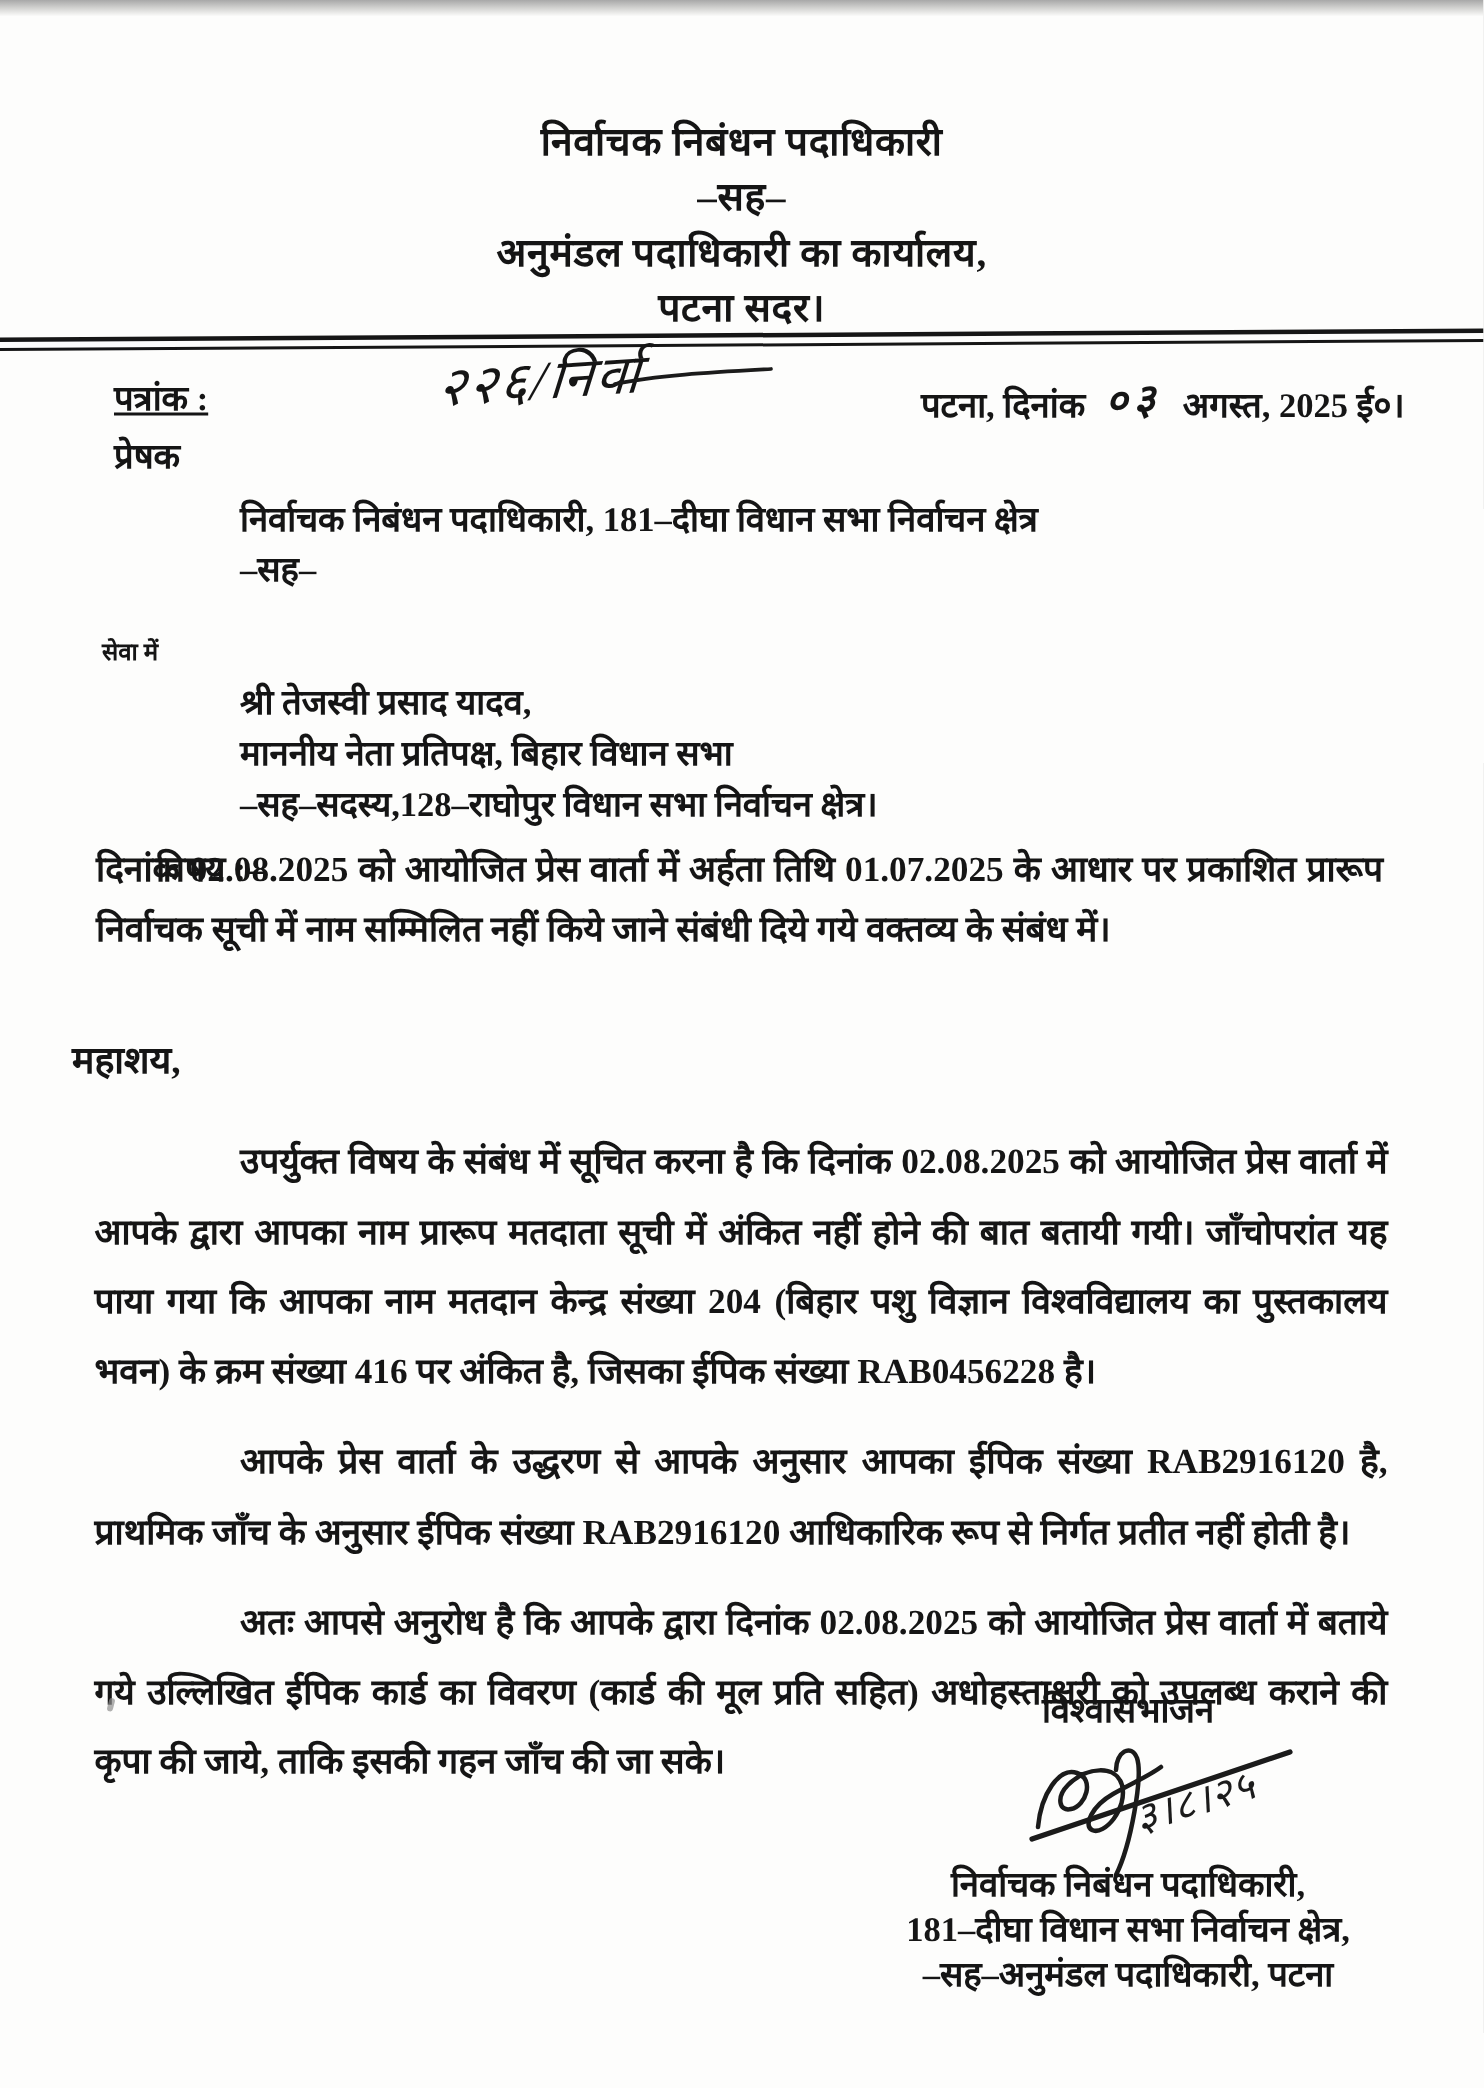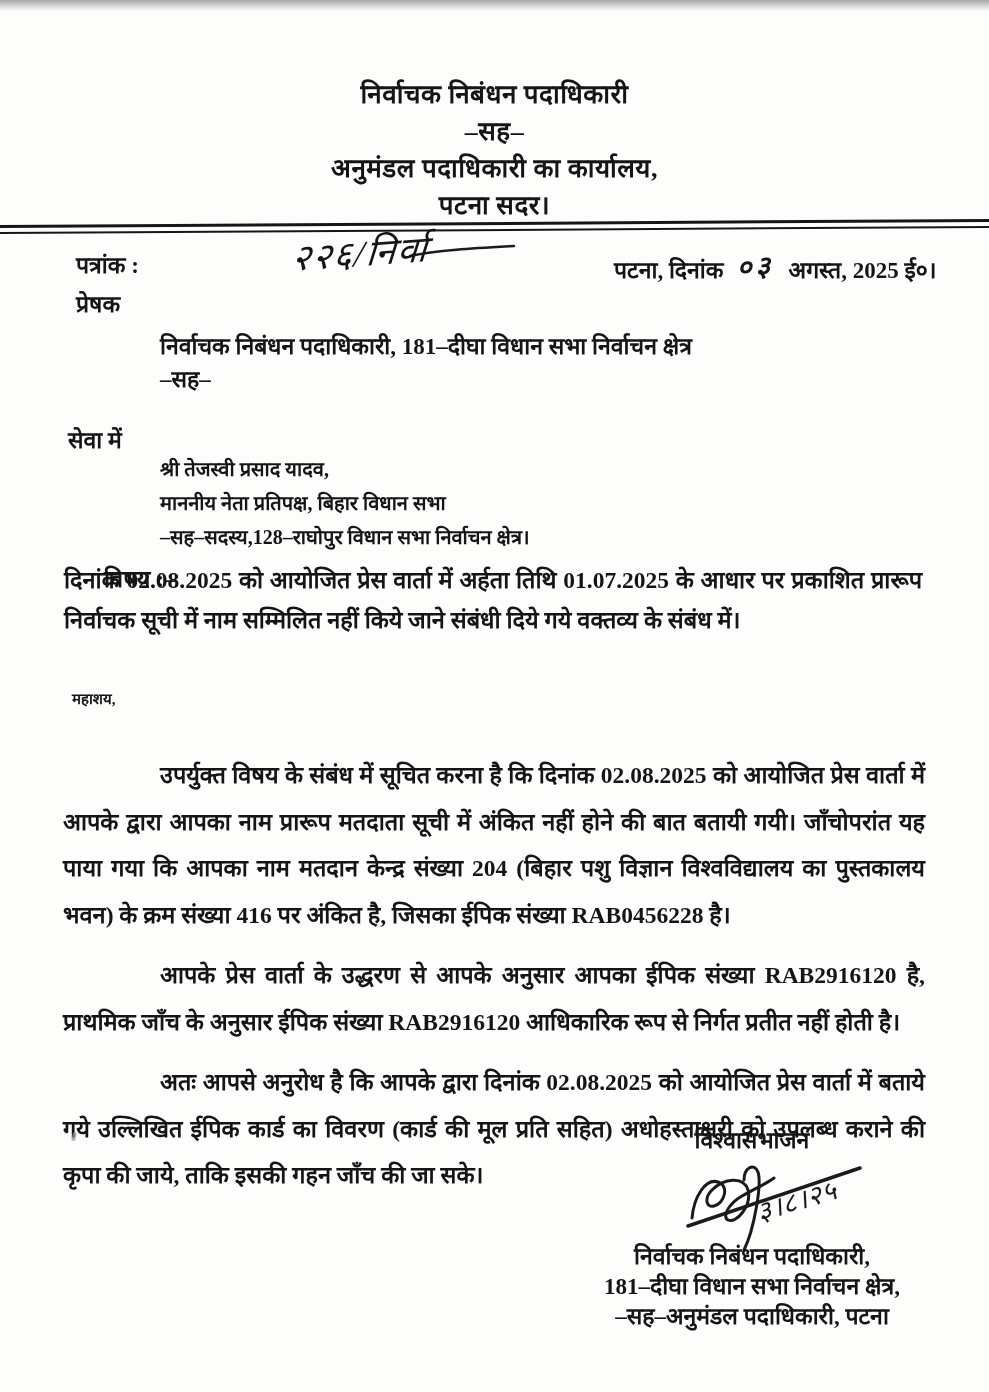--- a/index.html
+++ b/index.html
@@ -21,44 +21,44 @@
     position:absolute; top:76px; left:0; width:100%;
     text-align:center; font-size:26px; line-height:37px;
     letter-spacing:0.5px;
   }
   .double-rule {
     position:absolute; top:222px; left:-6px; width:1002px; height:4px;
     border-top:3px solid #161616; border-bottom:2px solid #161616;
     transform:rotate(-0.35deg);
   }
   .ref-row { position:absolute; top:244px; left:0; width:100%; font-size:23px; }
-  .ref-label { position:absolute; left:76px; top:4px; }
+  .ref-label { position:absolute; left:76px; top:4px;text-decoration:underline; }
   .hand {
     font-style:italic; font-weight:500;
     letter-spacing:2px;
   }
   .ref-number {
     position:absolute; left:292px; top:-16px;
     font-size:36px; transform:rotate(-4deg) skewX(-8deg);
   }
   .ref-stroke { position:absolute; left:408px; top:-2px; }
   .place-date { position:absolute; left:614px; top:4px; white-space:nowrap; }
   .date-day {
     display:inline-block; font-size:28px; margin:0 14px;
     transform:rotate(-2deg) translateY(-2px);
     letter-spacing:4px; font-weight:600;
   }
   .from-label { position:absolute; top:287px; left:76px; font-size:23px; }
   .from-block { position:absolute; top:330px; left:160px; font-size:23px; line-height:33px; }
-  .to-label { position:absolute; top:423px; left:68px; font-size:23px; }
-  .to-block { position:absolute; top:452px; left:160px; font-size:20px; line-height:34px; }
+  .to-label { position:absolute; top:423px; left:68px; font-size:16px; }
+  .to-block { position:absolute; top:452px; left:160px; font-size:23px; line-height:34px; }
   .subject { position:absolute; top:560px; left:64px; width:858px; font-size:23.5px; }
   .subject-label { position:absolute; left:0; top:2px;margin-left:40px; }
   .subject-text { text-align:justify; line-height:40px; }
-  .salutation { position:absolute; top:688px; left:72px; font-size:15px; }
+  .salutation { position:absolute; top:688px; left:48px; font-size:25px; }
   .body-block { position:absolute; top:752px; left:63px; width:862px; }
   .body-block p {
     margin:0 0 14px 0;
     font-size:23.5px; line-height:46.5px;
     text-align:justify; text-indent:97px;
   }
   .sig-block {
     position:absolute; top:1126px; left:587px; width:330px;
     text-align:center; font-size:23px; line-height:30px;
   }

